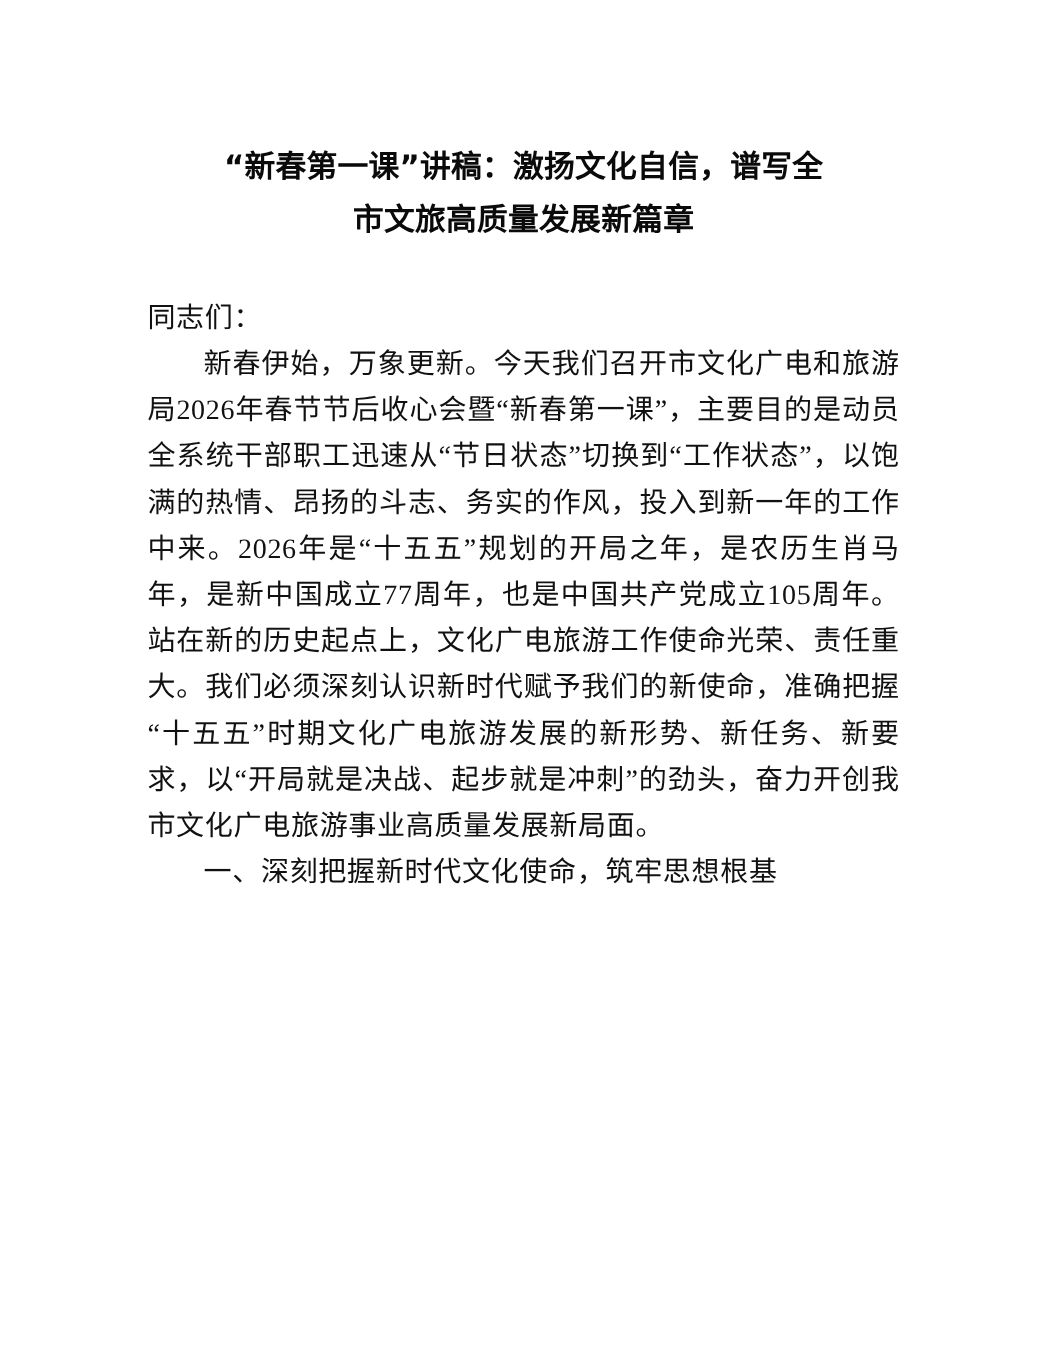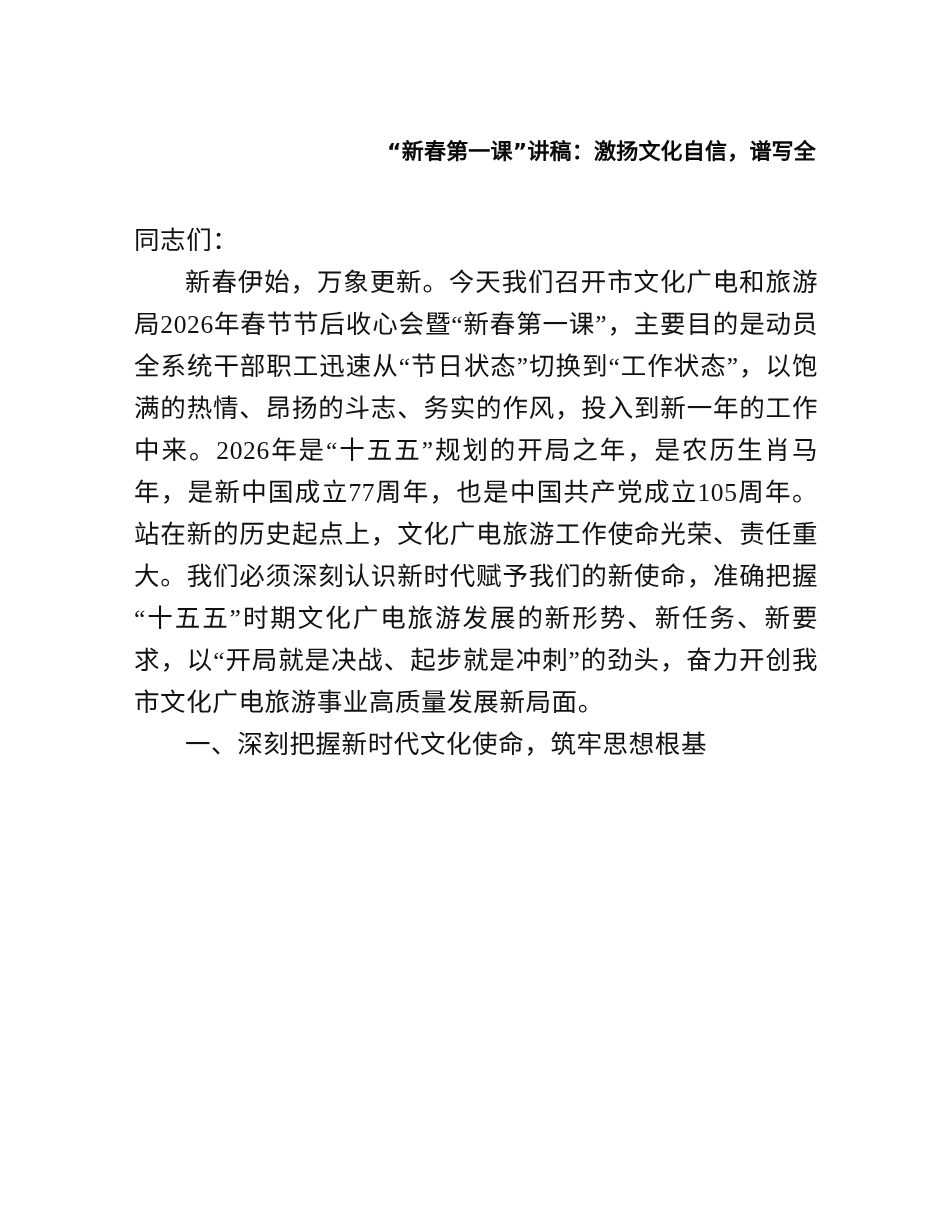--- a/index.html
+++ b/index.html
@@ -29,23 +29,23 @@
     position: absolute;
     left: 134px;
     top: 128px;
     width: 684px;
   }
 
   
   .doc-title {
     font-family: "DejaVu Sans", "Liberation Sans", sans-serif;
     font-weight: bold;
-    font-size: 22px;
+    font-size: 28px;
     line-height: 48px;
-    text-align: right;
+    text-align: center;
     letter-spacing: 0.2px;
     color: #0a0a0a;
     margin: 0 0 0 0;
     padding: 0 2px;
   }
 
   
   .para-stack {
     margin-top: 44px;
   }
@@ -85,20 +85,21 @@
 </style>
 </head>
 <body>
 
 <div id="page">
 
   <div id="doc-body">
 
     <h1 class="doc-title">
       <span>“新春第一课”讲稿：激扬文化自信，谱写全</span><br>
+      <span>市文旅高质量发展新篇章</span>
     </h1>
 
     <div class="para-stack">
       <p class="para salutation">同志们：</p>
 
       <p class="para indented">新春伊始，万象更新。今天我们召开市文化广电和旅游局2026年春节节后收心会暨“新春第一课”，主要目的是动员全系统干部职工迅速从“节日状态”切换到“工作状态”，以饱满的热情、昂扬的斗志、务实的作风，投入到新一年的工作中来。2026年是“十五五”规划的开局之年，是农历生肖马年，是新中国成立77周年，也是中国共产党成立105周年。站在新的历史起点上，文化广电旅游工作使命光荣、责任重大。我们必须深刻认识新时代赋予我们的新使命，准确把握“十五五”时期文化广电旅游发展的新形势、新任务、新要求，以“开局就是决战、起步就是冲刺”的劲头，奋力开创我市文化广电旅游事业高质量发展新局面。</p>
 
       <p class="para heading-num">一、深刻把握新时代文化使命，筑牢思想根基</p>
 
     </div>

